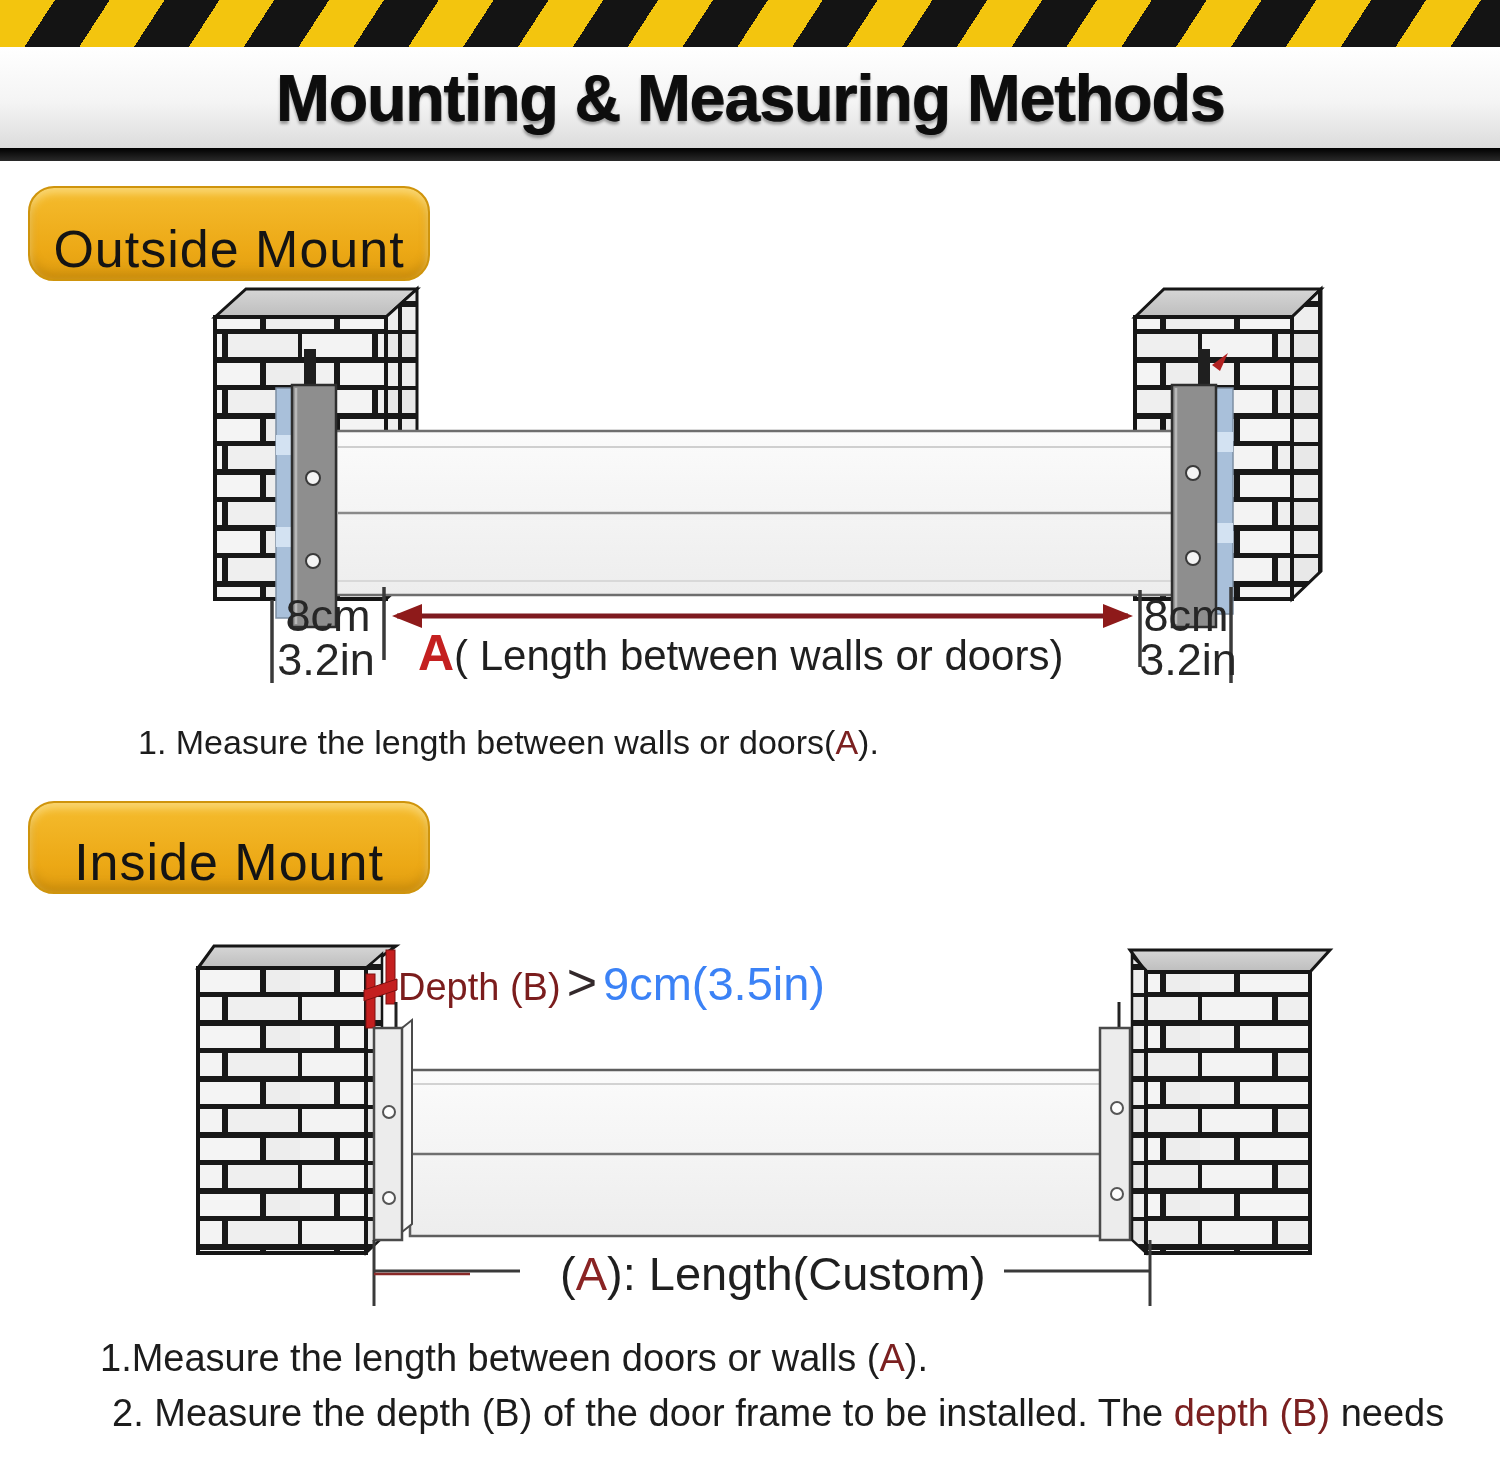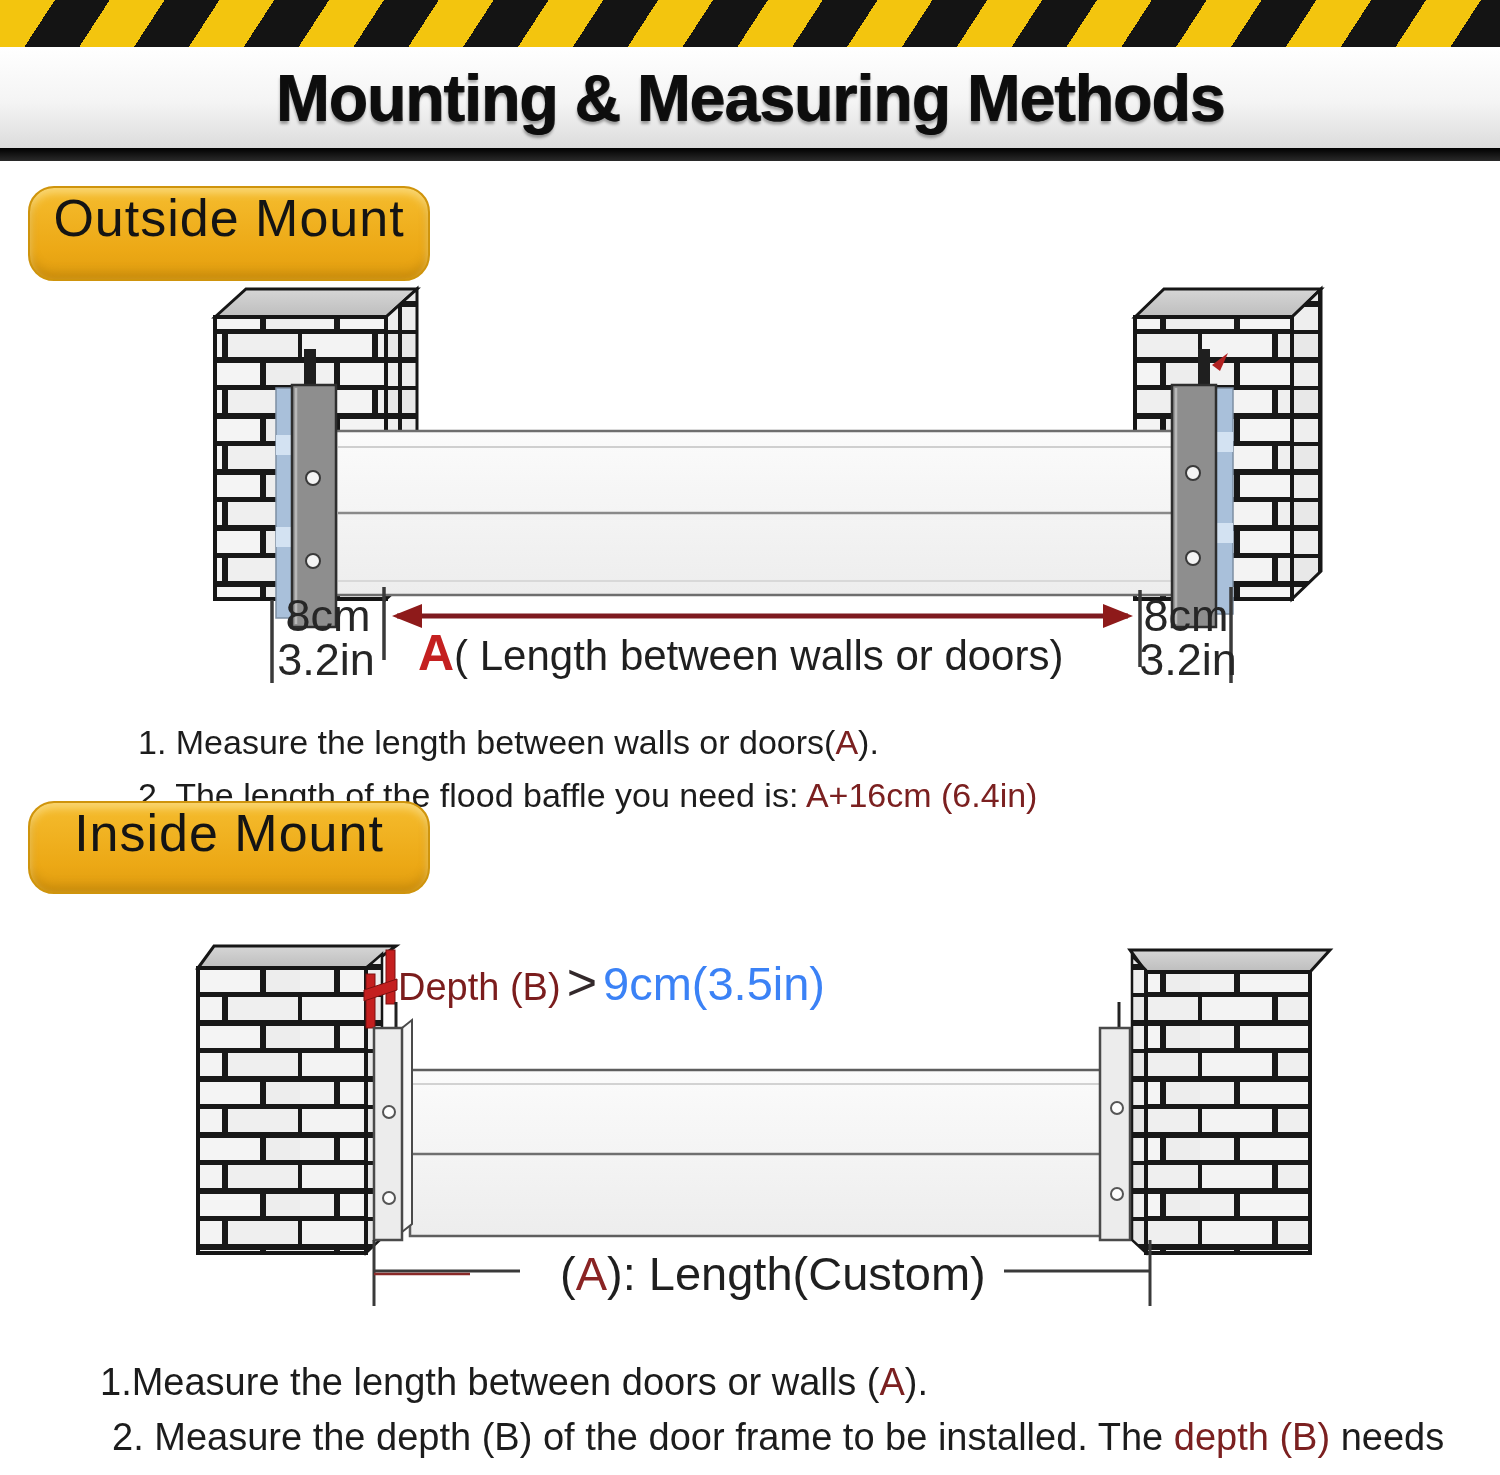--- a/index.html
+++ b/index.html
@@ -16,41 +16,41 @@
           display:inline-block;transform:scaleX(.96);
           text-shadow:0 3px 3px rgba(0,0,0,.35),1px 0 0 #2a2a2a;}
   .black-bar{position:absolute;left:0;top:148px;width:1500px;height:13px;
           background:linear-gradient(#000,#2a2a2a);}
 
   
   .badge{position:absolute;left:28px;width:398px;border-radius:26px;
          background:linear-gradient(#f5bc2e,#eca815 70%,#e09d10);
          border:2px solid #cf940c;
          box-shadow:inset 0 5px 8px rgba(255,240,180,.55),inset 0 -7px 10px rgba(150,100,0,.30);
-         display:flex;align-items:flex-start;justify-content:center;}
+         display:flex;align-items:flex-end;justify-content:center;}
   .badge span{font-size:52px;font-weight:400;color:#141414;letter-spacing:1px;}
   #badge-outside{top:186px;height:91px;}
   #badge-inside{top:789px;height:89px;margin-top:12px;}
 
   
   .diagram{position:absolute;left:0;}
   #svg-outside{top:275px;}
   #svg-inside{top:938px;}
   svg text{font-family:"Liberation Sans",sans-serif;}
   .dim-text{font-size:45px;fill:#262626;}
   .arrow-a{font-size:50px;font-weight:700;fill:#c42020;}
   .arrow-rest{font-size:42px;fill:#1f1f1f;}
   .len-black{font-size:47px;fill:#1f1f1f;}
   .len-red{font-size:47px;fill:#8a2424;}
 
   
   .steps{position:absolute;font-size:34px;line-height:53px;color:#1c1c1c;white-space:nowrap;}
   #steps-outside{left:138px;top:716px;}
   .red{color:#7b2020;}
-  .step-abs{position:absolute;font-size:38px;color:#1c1c1c;white-space:nowrap;margin-top:24px;}
+  .step-abs{position:absolute;font-size:38px;color:#1c1c1c;white-space:nowrap;}
   #in-step1{left:100px;top:1337px;}
   #in-step2{left:112px;top:1392px;text-align:center;}
   #in-step3{left:90px;top:1432px;}
 
   
   #depth-label{position:absolute;left:398px;top:952px;display:flex;align-items:baseline;white-space:nowrap;}
   #depth-label .d1{font-size:38px;color:#7b1d1d;}
   #depth-label .d2{font-size:52px;color:#33292b;padding:0 6px;}
   #depth-label .d3{font-size:47px;color:#3b82f6;}
 </style>
@@ -150,21 +150,20 @@
 
       <line x1="1140" y1="315" x2="1140" y2="392" stroke="#3a3a3a" stroke-width="3.5"></line>
       <line x1="1231" y1="312" x2="1231" y2="408" stroke="#3a3a3a" stroke-width="3.5"></line>
       <text x="1186" y="356" text-anchor="middle" class="dim-text">8cm</text>
       <text x="1188" y="400" text-anchor="middle" class="dim-text">3.2in</text>
     </g>
   </svg>
 
   <div class="steps" id="steps-outside">
     <div><span>1. Measure the length between walls or doors(</span><span class="red">A</span><span>).</span></div>
-    <div><span>2. The length of the flood baffle you need is: </span><span class="red">A+16cm (6.4in)</span><span></span></div>
   </div>
 
   <div class="badge" id="badge-inside">
     <span>Inside Mount</span>
   </div>
 
   <div id="depth-label">
     <span class="d1">Depth (B) </span>
     <span class="d2">&gt;</span>
     <span class="d3">9cm(3.5in)</span>

